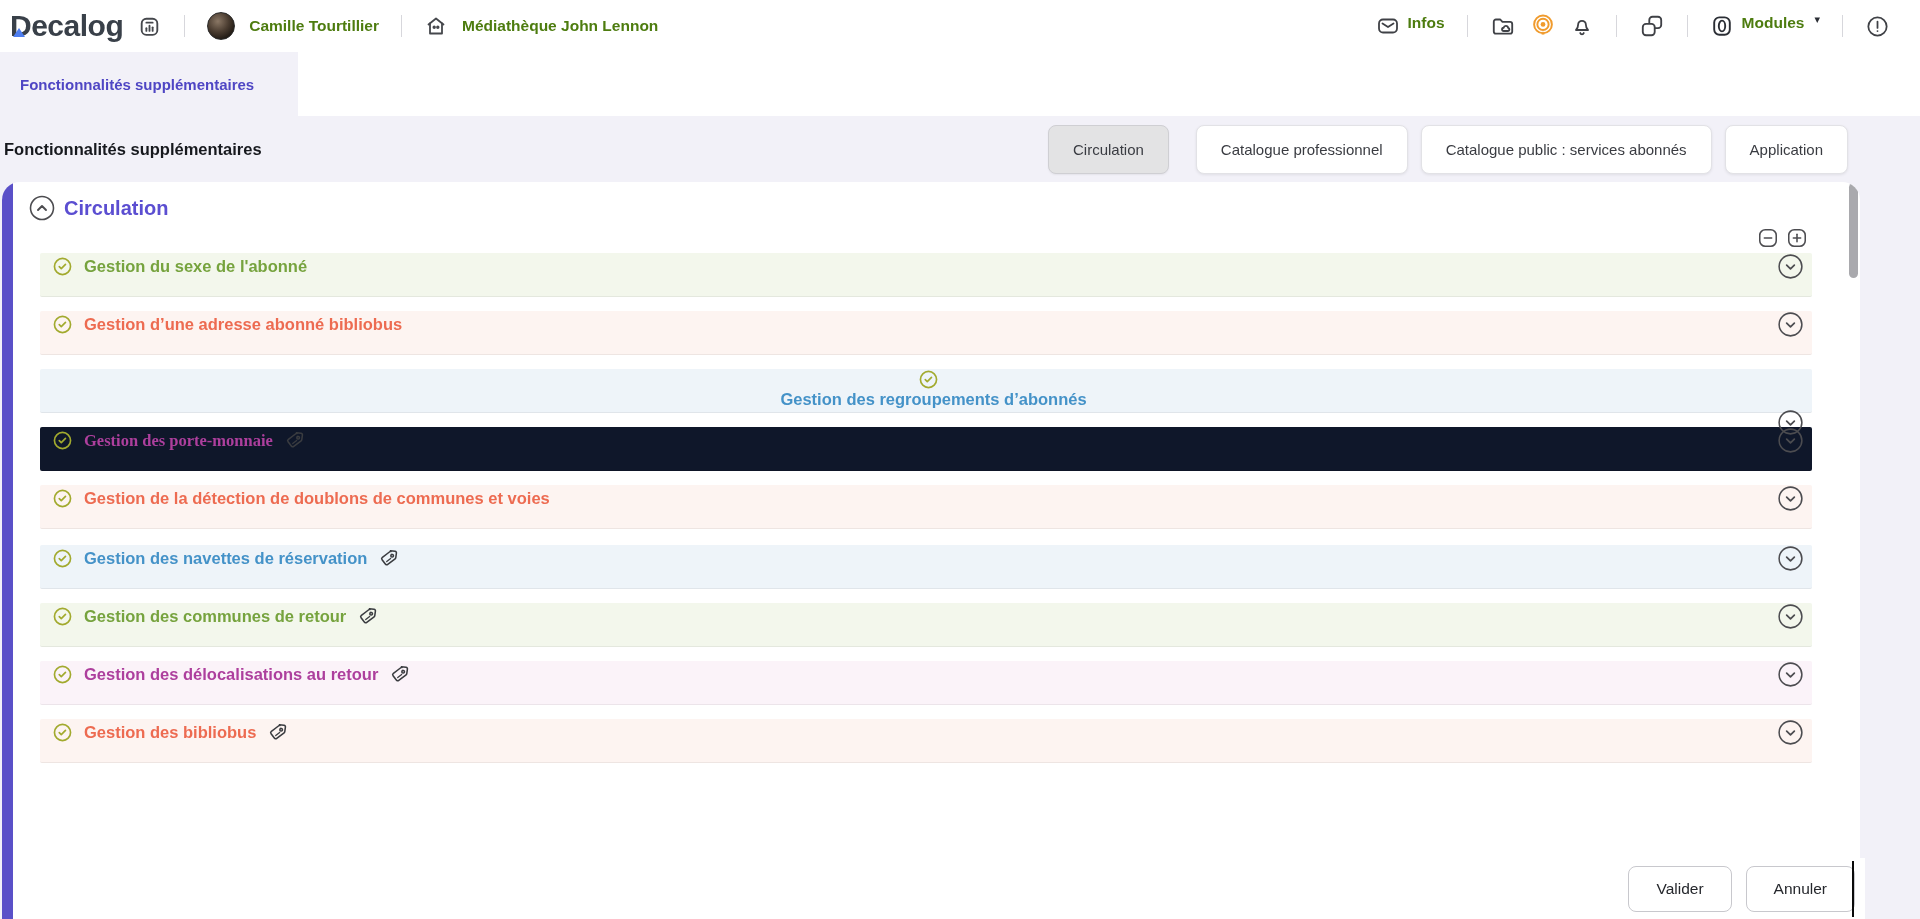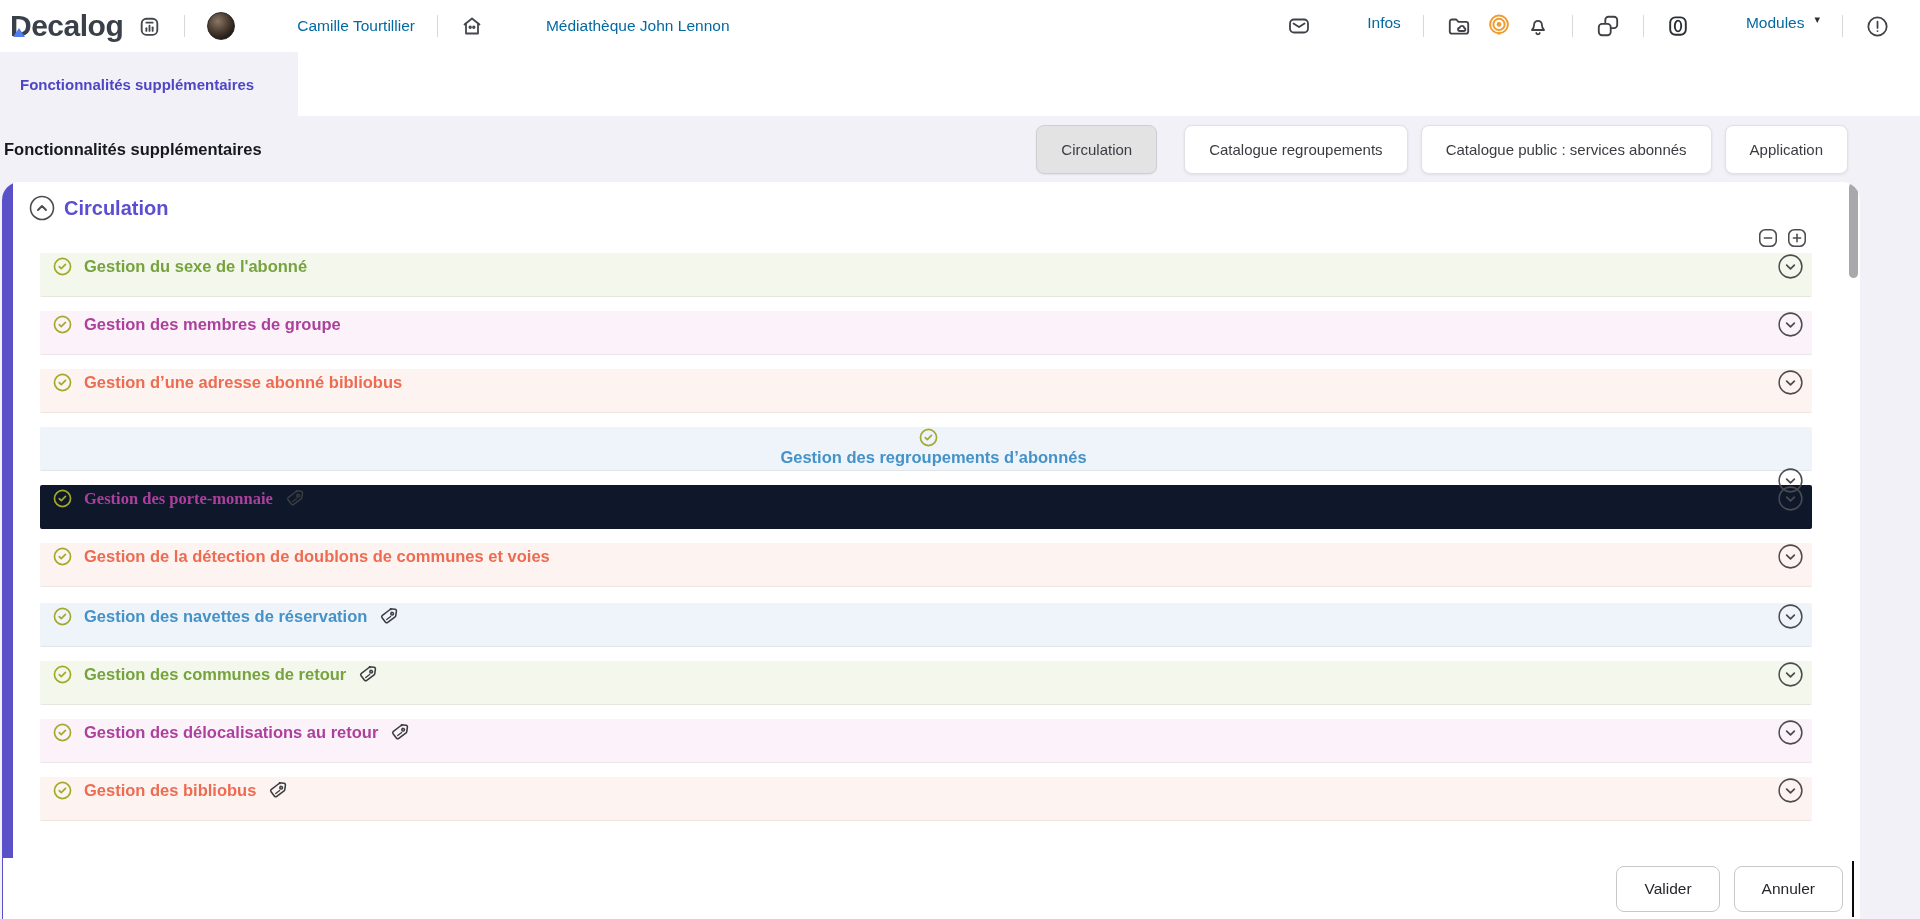--- a/index.html
+++ b/index.html
@@ -10,21 +10,21 @@
     font-family:"Liberation Sans", sans-serif;
     color:#2b2e35;
   }
   
   .topbar{
     position:absolute; top:0; left:0; right:0; height:52px; background:#fff;
     display:flex; align-items:center; justify-content:space-between;
     padding:0 30px 0 10px;
   }
   .hgroup{ display:flex; align-items:center; gap:14px; }
-  .hname{ font-weight:400; font-size:15.5px; color:#0369a1; white-space:nowrap;margin-left:48px; }
+  .hname{ font-weight:700; font-size:15.5px; color:#4d7c0f; white-space:nowrap; }
   .vdiv{ width:1px; height:22px; background:#d7d7dc; margin:0 8px; }
   .icon{ display:inline-flex; align-items:center; justify-content:center; }
   .icon svg{ display:block; }
   .hbtn{ display:flex; gap:8px; cursor:pointer; background:none; border:none; font-family:inherit; }
   .caret{ font-size:11px; color:#2b2e35; margin-left:2px; line-height:1; }
   .logo{ display:flex; align-items:baseline; font-weight:700; font-size:30px; letter-spacing:-0.5px; color:#394049; cursor:pointer; }
   .logo-d{ position:relative; display:inline-block; }
   .logo-d::after{
     content:""; position:absolute; left:3px; bottom:6px; width:0; height:0;
     border-left:6px solid transparent; border-right:6px solid transparent;
@@ -77,21 +77,21 @@
   }
   .frow-label{ margin-left:11px; font-weight:700; font-size:16.5px; white-space:nowrap; }
   .frow .tag{ margin-left:10px; }
   .frow .rowchev{ margin-left:auto; }
   .scroll-thumb{
     position:absolute; right:2px; top:1px; width:9px; height:95px;
     background:#a9a9ad; border-radius:5px; cursor:pointer;
   }
   
   .bottombar{
-    position:absolute; left:3px; bottom:0; width:1850px; height:61px; background:#fff;
+    position:absolute; left:15px; bottom:0; width:1850px; height:61px; background:#fff;
     display:flex; align-items:center; justify-content:flex-end; gap:14px; padding-right:10px;
   }
   .bbtn{
     height:46px; padding:0 27px; border-radius:8px; background:#fff;
     border:1px solid #c8c8cd; font-family:inherit; font-size:15.5px; color:#25272c; cursor:pointer;
   }
   .black-line{ position:absolute; left:1852px; bottom:2px; width:2px; height:56px; background:#0a0a0a; }
 </style>
 </head>
 <body>
@@ -189,21 +189,21 @@
   </header>
 
   <div class="tabstrip">
     <div class="tab">Fonctionnalités supplémentaires</div>
   </div>
 
   <div class="toolbar">
     <div class="page-title">Fonctionnalités supplémentaires</div>
     <div class="filters">
       <button class="fbtn active">Circulation</button>
-      <button class="fbtn">Catalogue regroupements</button>
+      <button class="fbtn">Catalogue professionnel</button>
       <button class="fbtn">Catalogue public : services abonnés</button>
       <button class="fbtn">Application</button>
     </div>
   </div>
 
   <div class="panel">
     <div class="accent"></div>
 
     <div class="section-head">
       <span class="icon">
@@ -233,36 +233,20 @@
 
     <div class="rows" id="rows">
         <div class="frow" style="background: rgb(243, 247, 236);">
     <span class="icon">
       <svg width="21" height="21" viewBox="0 0 24 24" fill="none" stroke="#a2aa2e" stroke-width="1.9" stroke-linecap="round" stroke-linejoin="round">
         <circle cx="12" cy="12" r="9.2"></circle>
         <path d="m8.3 12.2 2.3 2.3 4.8-5"></path>
       </svg>
     </span>
     <span class="frow-label" style="color: rgb(118, 163, 62);">Gestion du sexe de l'abonné</span>
-
-    <span class="icon rowchev">
-      <svg width="27" height="27" viewBox="0 0 28 28" fill="none" stroke="#4c4c50" stroke-width="1.6" stroke-linecap="round" stroke-linejoin="round">
-        <circle cx="14" cy="14" r="11.8"></circle>
-        <path d="m10 12.5 4 4 4-4" stroke-width="1.8"></path>
-      </svg>
-    </span>
-  </div>
-        <div class="frow" style="background: rgb(251, 243, 249);">
-    <span class="icon">
-      <svg width="21" height="21" viewBox="0 0 24 24" fill="none" stroke="#a2aa2e" stroke-width="1.9" stroke-linecap="round" stroke-linejoin="round">
-        <circle cx="12" cy="12" r="9.2"></circle>
-        <path d="m8.3 12.2 2.3 2.3 4.8-5"></path>
-      </svg>
-    </span>
-    <span class="frow-label" style="color: rgb(173, 63, 157);">Gestion des membres de groupe</span>
 
     <span class="icon rowchev">
       <svg width="27" height="27" viewBox="0 0 28 28" fill="none" stroke="#4c4c50" stroke-width="1.6" stroke-linecap="round" stroke-linejoin="round">
         <circle cx="14" cy="14" r="11.8"></circle>
         <path d="m10 12.5 4 4 4-4" stroke-width="1.8"></path>
       </svg>
     </span>
   </div>
         <div class="frow" style="background: rgb(253, 244, 241);">
     <span class="icon">

